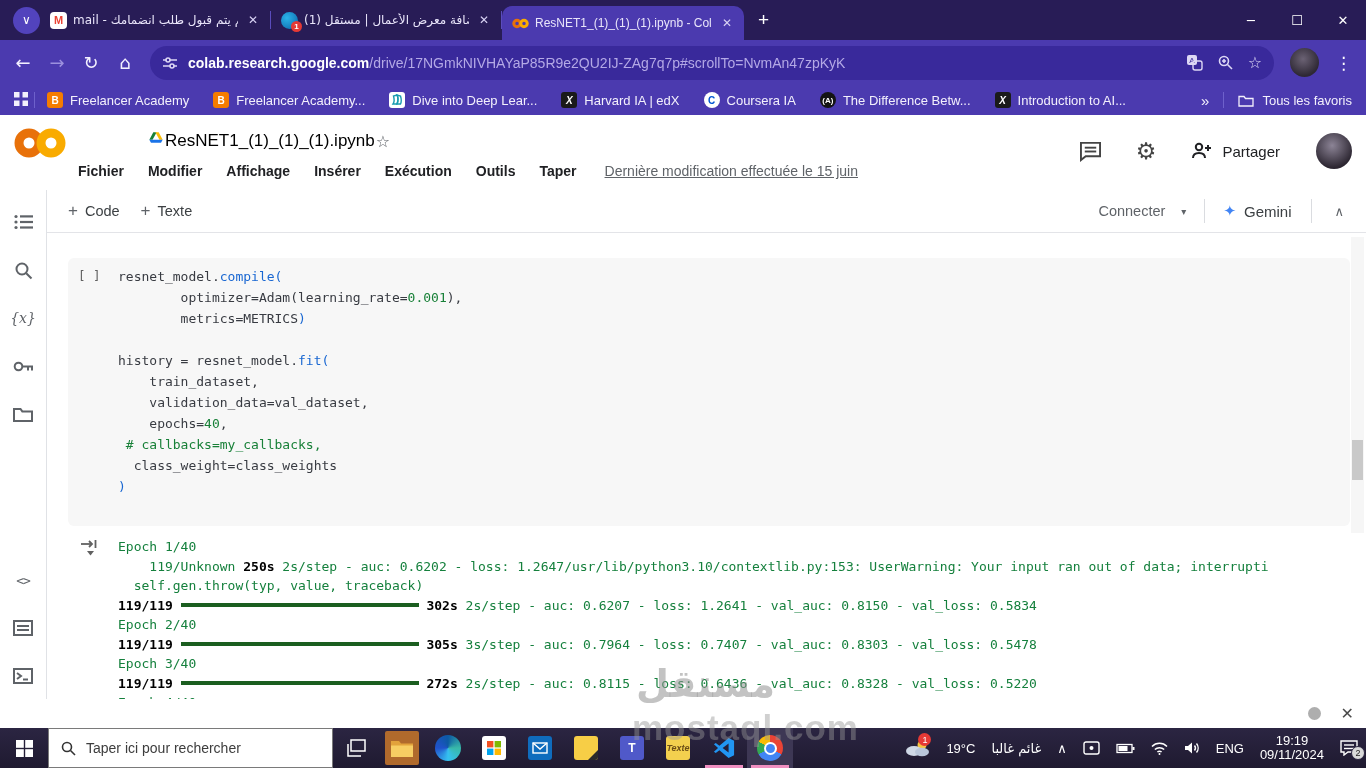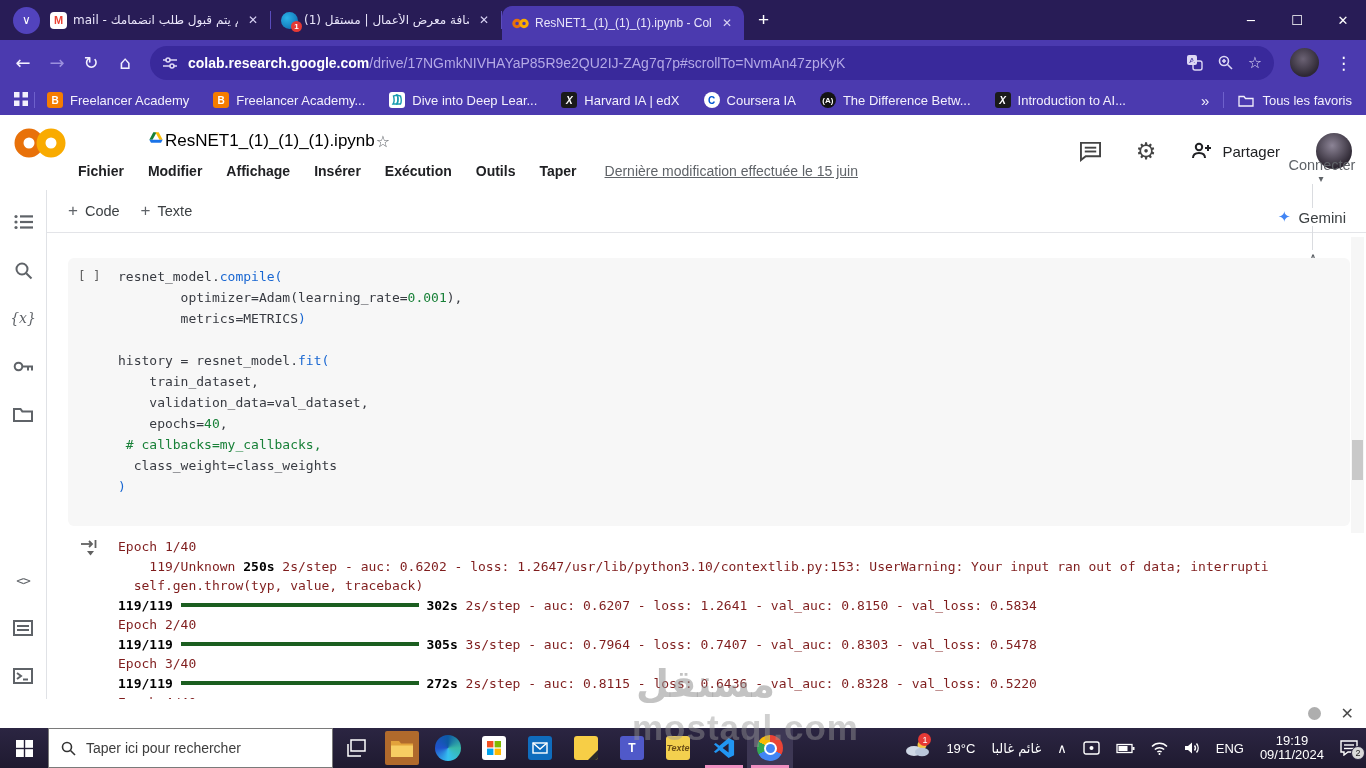--- a/index.html
+++ b/index.html
@@ -68,21 +68,21 @@
   .hicon{color:#444;margin-right:34px;display:flex;align-items:center;}
   #share{display:flex;align-items:center;color:#202124;font-size:15px;margin-right:36px;}
   #share svg{margin-right:8px;}
   #avatar-colab{width:36px;height:36px;border-radius:50%;background:radial-gradient(circle at 45% 35%,#8c8496,#2c2631 72%);margin-right:14px;}
 
   
   #ctoolbar{position:absolute;top:190px;left:47px;width:1319px;height:43px;background:#fff;border-bottom:1px solid #e3e4e8;
     display:flex;align-items:center;box-sizing:border-box;}
   .addbtn{display:flex;align-items:center;color:#3c4043;font-size:14.5px;margin-left:21px;}
   .addbtn .plus{color:#5f6368;font-size:17px;margin-right:7px;}
-  #ct-right{margin-left:auto;display:flex;align-items:center;color:#5f6368;flex-direction:column;}
+  #ct-right{margin-left:auto;display:flex;align-items:center;color:#5f6368;}
   #connect{font-size:14.5px;}
   #connect-caret{font-size:10px;margin:0 18px 0 16px;color:#5f6368;}
   .vsep{width:1px;height:24px;background:#dadce0;margin-right:18px;}
   #gemini{display:flex;align-items:center;margin-right:20px;}
   #gemini .spark{color:#4285f4;font-size:15px;margin-right:8px;}
   #gemini .glabel{color:#3c4043;font-size:15px;}
   #collapse{font-size:13px;color:#5f6368;margin:0 22px 0 4px;}
 
   
   #sidebar{position:absolute;top:190px;left:0;width:47px;height:510px;background:#fff;border-right:1px solid #e0e2e6;
@@ -97,21 +97,21 @@
   #gutter{position:absolute;left:10px;top:10px;font-family:"DejaVu Sans Mono",monospace;font-size:12.5px;color:#616161;}
   #code-lines{position:absolute;left:50px;top:8px;font-family:"DejaVu Sans Mono",monospace;font-size:13px;}
   #code-lines .cline{white-space:pre;line-height:21px;min-height:21px;}
   .tok-d{color:#383b42;} .tok-b{color:#1967d2;} .tok-g{color:#188038;}
 
   
   #output{position:absolute;left:68px;top:532px;width:1298px;height:167px;overflow:hidden;background:#fff;}
   #outicon{position:absolute;left:12px;top:6px;color:#616161;}
   #output-lines{margin-left:50px;padding-top:5px;font-family:"DejaVu Sans Mono",monospace;font-size:13px;}
   #output-lines .cline{white-space:pre;line-height:19.5px;min-height:19.5px;}
-  .tok-n{color:#7f1d1d;} .tok-s{color:#000;font-weight:bold;}
+  .tok-n{color:#15803d;} .tok-s{color:#000;font-weight:bold;}
   .pbar{display:inline-block;width:238px;height:4px;background:#1b5e20;vertical-align:middle;margin-bottom:2px;}
 
   
   #scrolltrack{position:absolute;left:1351px;top:237px;width:13px;height:296px;background:#f6f6f6;}
   #scrollthumb{position:absolute;left:1px;top:203px;width:11px;height:40px;background:#c9c9c9;}
 
   
   #notifbar{position:absolute;top:699px;left:0;width:1366px;height:29px;background:#fff;display:flex;align-items:center;justify-content:flex-end;}
   #nb-dot{width:13px;height:13px;border-radius:50%;background:#aeaeae;margin-right:20px;}
   #nb-x{color:#4a4a4a;font-size:16px;margin-right:12px;}

